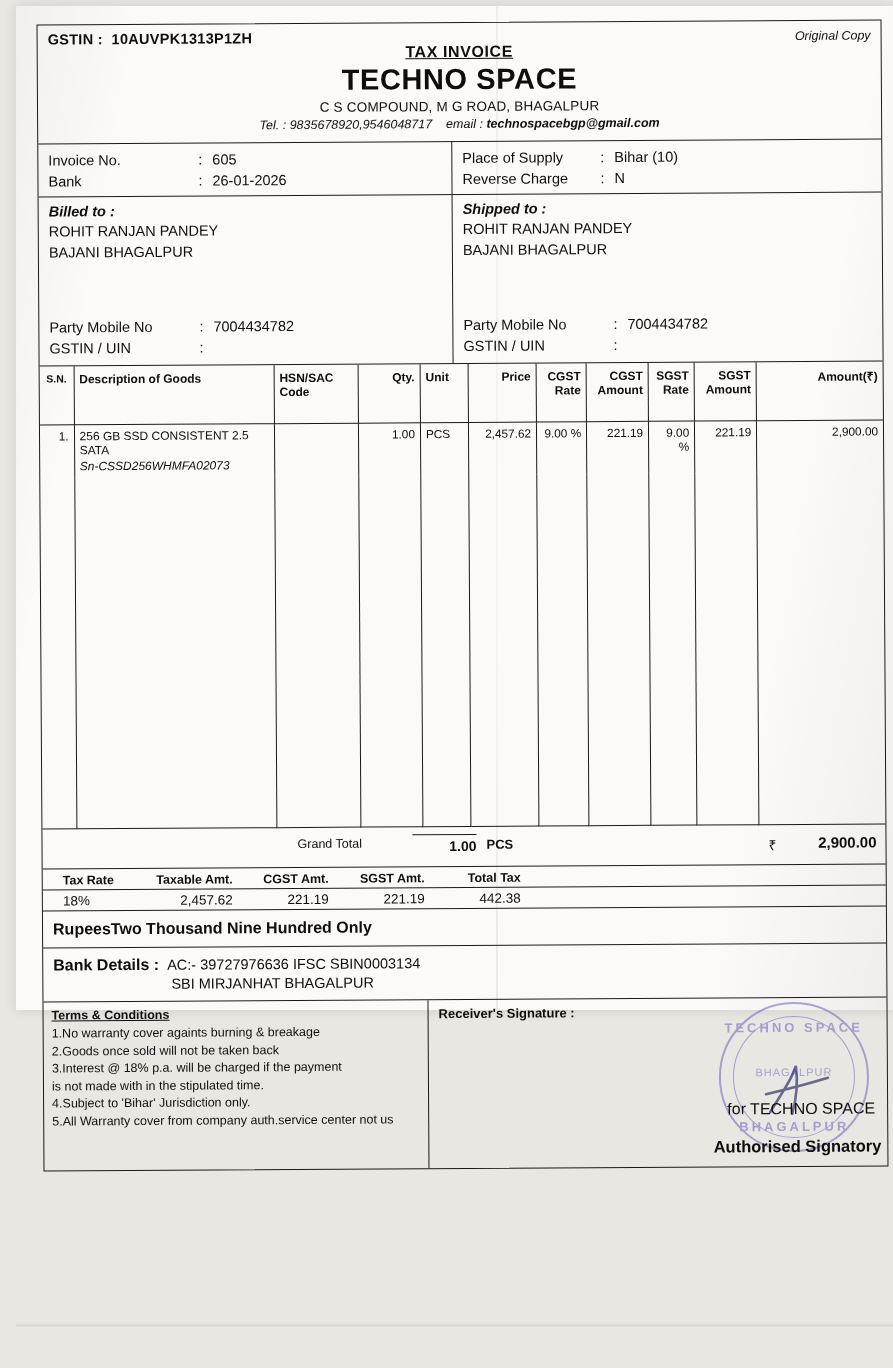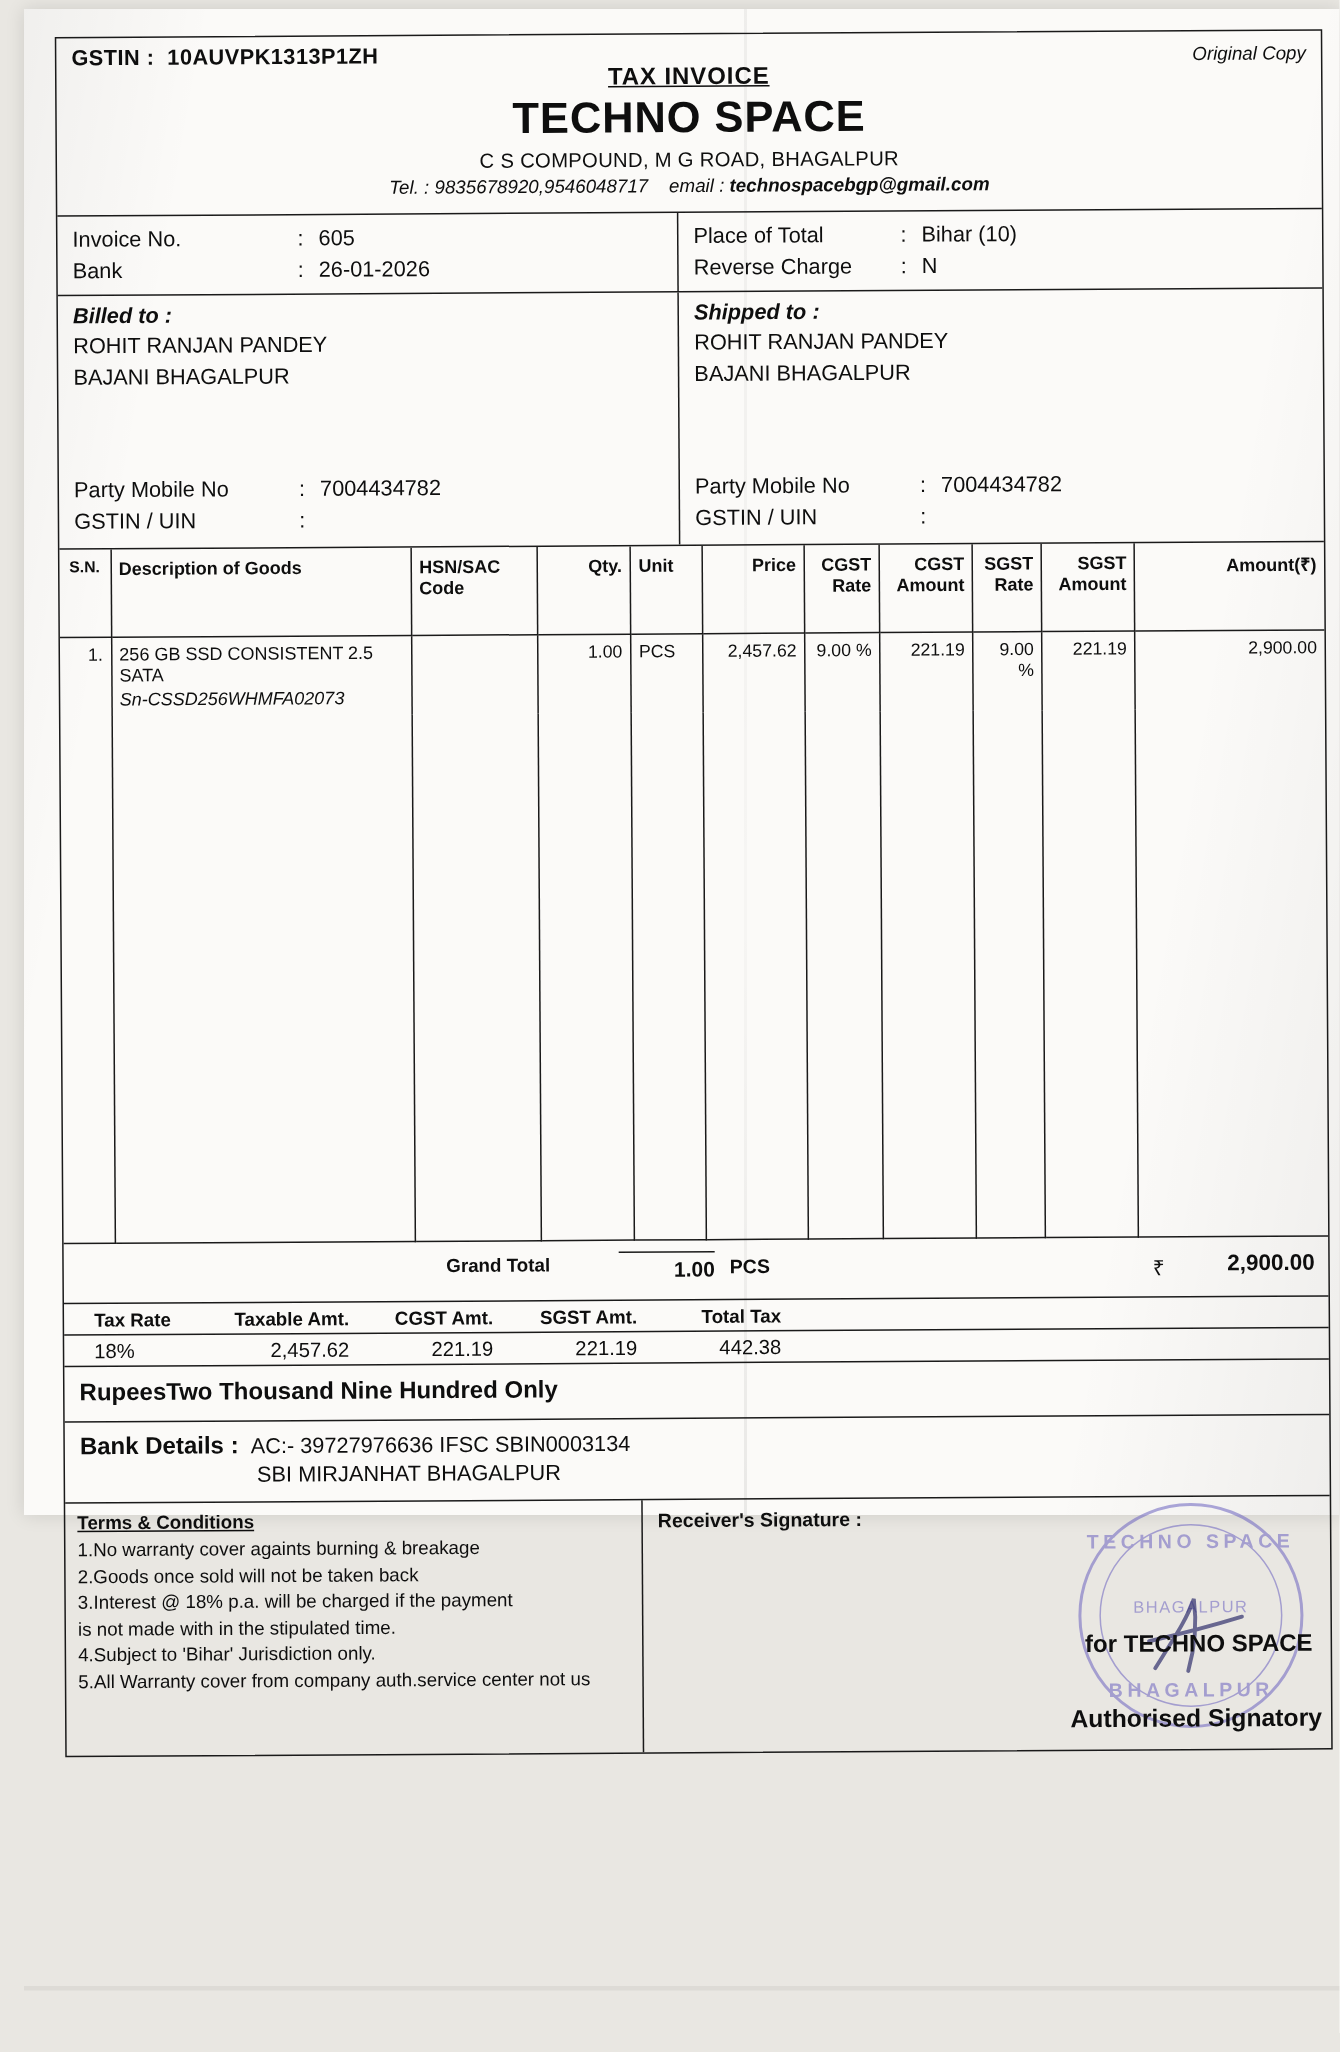--- a/index.html
+++ b/index.html
@@ -82,21 +82,21 @@
   table.items tbody td { font-size: 11.8px; padding: 4px 5px; }
   .td-sn { text-align:right; font-size: 12.5px; }
   .desc-main { font-size: 12px; }
   .desc-sn { font-size: 12px; font-style: italic; margin-top: 2px; }
   .num { text-align: right; }
   .unit { text-align: left; }
   .body-spacer td { height: 352px; border-bottom: 1.4px solid #1a1a1a; }
 
   
   .gt { display:flex; align-items:center; height: 40px; border-bottom: 1.4px solid #1a1a1a; position:relative; }
-  .gt-label { position:absolute; left: 255px; top: 9px; font-size: 12.5px; font-weight: bold; }
+  .gt-label { position:absolute; left: 255px; top: 9px; font-size: 12.5px; font-weight: normal; }
   .gt-qty { position:absolute; left: 370px; top: 7px; font-size: 14px; font-weight: bold;
             border-top: 1.2px solid #1a1a1a; padding-top: 3px; width: 64px; text-align:right; }
   .gt-unit { position:absolute; left: 444px; top: 10px; font-size: 13px; font-weight: bold; }
   .gt-rs { position:absolute; left: 726px; top: 10px; font-size: 14px; }
   .gt-amt { position:absolute; right: 9px; top: 9px; font-size: 15px; font-weight: bold; }
 
   
   .taxsum { padding: 4px 0 2px 0; border-bottom: 1.4px solid #1a1a1a; }
   .taxsum .tr { display:flex; }
   .taxsum .c1 { width: 82px; padding-left: 20px; }
@@ -114,21 +114,21 @@
   .bank b { font-size: 16px; margin-top: 32px; }
   .bank .l2 { padding-left: 118px; margin-top: 2px; }
 
   
   .foot { display:flex; }
   .terms { width: 385px; padding: 6px 8px 8px 8px; border-right: 1.4px solid #1a1a1a; }
   .terms-ttl { font-size: 12.5px; font-weight: bold; text-decoration: underline; margin-bottom: 3px; }
   .terms li { font-size: 12.5px; line-height: 17.5px; list-style: none; }
   .sign { flex: 1; position: relative; padding: 6px 10px; min-height: 168px; }
   .sign-lbl { font-size: 13px; font-weight: bold; }
-  .sign-for { position:absolute; right: 12px; bottom: 60px; font-size: 16px; font-weight: bold; }
+  .sign-for { position:absolute; right: 12px; bottom: 48px; font-size: 16px; font-weight: normal; }
   .sign-auth { position:absolute; right: 6px; bottom: 10px; font-size: 16.5px; font-weight: bold; }
 
   
   .stamp {
     position:absolute; right: 18px; bottom: 14px; width: 150px; height: 150px;
     border: 2px solid #6c63c0; border-radius: 50%; opacity: .55;
     color: #6c63c0; pointer-events:none;
   }
   .stamp:after {
     content:""; position:absolute; left: 12px; top: 12px; right:12px; bottom:12px;
@@ -180,21 +180,21 @@
           <span>605</span>
         </div>
         <div class="kv">
           <span class="k">Bank</span>
           <span class="c">:</span>
           <span>26-01-2026</span>
         </div>
       </div>
       <div class="meta-right">
         <div class="kv kv2">
-          <span class="k">Place of Total</span>
+          <span class="k">Place of Supply</span>
           <span class="c">:</span>
           <span>Bihar (10)</span>
         </div>
         <div class="kv kv2">
           <span class="k">Reverse Charge</span>
           <span class="c">:</span>
           <span>N</span>
         </div>
       </div>
     </div>

